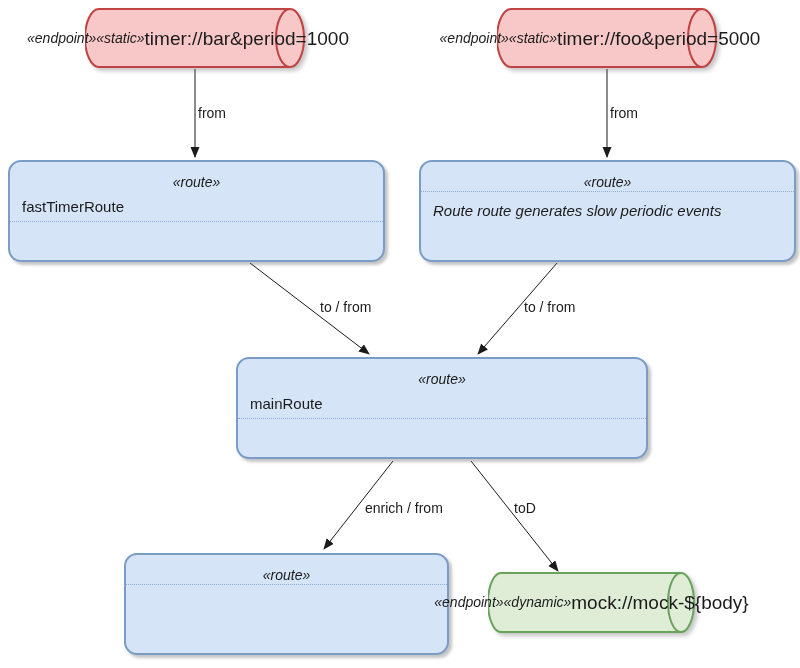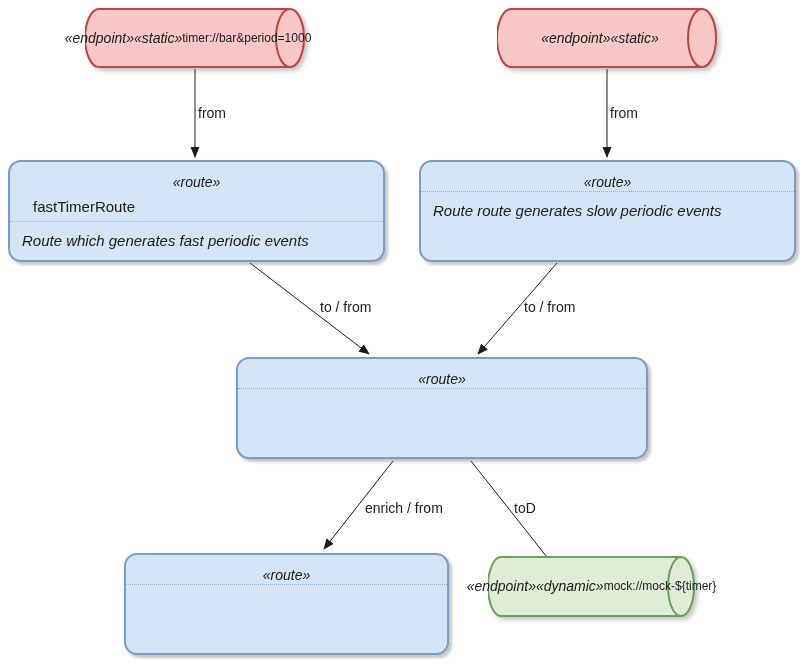--- a/index.html
+++ b/index.html
@@ -14,46 +14,46 @@
   .node{position:absolute;box-sizing:border-box;}
 
   
   .route{
     background:var(--route-fill);
     border:2px solid var(--route-stroke);
     border-radius:13px;
     box-shadow:3px 3px 3px rgba(110,110,110,.40);
   }
   .route .stereo{text-align:center;font-style:italic;font-size:14px;padding-top:11px;line-height:18px;}
-  .route .name{font-size:15px;padding:7px 23px 5px;line-height:18px;}
+  .route .name{font-size:15px;padding:7px 12px 5px;line-height:18px;}
   .route .sep{border:none;border-top:1px dotted #8fb0d4;margin:0;}
   .route .desc{font-style:italic;font-size:15px;padding:10px 12px 0;line-height:18px;}
 
   
   .cyl svg.shape{position:absolute;left:0;top:0;filter:drop-shadow(3px 3px 2px rgba(110,110,110,.40));}
   .cyl .cyl-text{
     position:absolute;left:0;top:0;right:14px;bottom:0;
     display:flex;justify-content:center;align-items:center;
     line-height:19px;
   }
   .cyl .stereo{font-style:italic;font-size:14px;}
-  .cyl .lbl{font-size:12px;}
+  .cyl .lbl{font-size:19px;}
   .cyl-static path.body{fill:var(--endpoint-static-fill);stroke:var(--endpoint-static-stroke);stroke-width:2;}
   .cyl-static path.cap{fill:none;stroke:var(--endpoint-static-stroke);stroke-width:2;}
   .cyl-dynamic path.body{fill:var(--endpoint-dynamic-fill);stroke:var(--endpoint-dynamic-stroke);stroke-width:2;}
   .cyl-dynamic path.cap{fill:none;stroke:var(--endpoint-dynamic-stroke);stroke-width:2;}
 
   
   #node-endpoint-bar{left:85px;top:8px;width:220px;height:60px;}
   #node-endpoint-foo{left:497px;top:8px;width:220px;height:60px;}
   #node-fast-timer-route{left:8px;top:160px;width:377px;height:102px;}
   #node-slow-timer-route{left:419px;top:160px;width:377px;height:102px;}
   #node-main-route{left:236px;top:357px;width:412px;height:102px;}
   #node-transform-route{left:124px;top:553px;width:325px;height:102px;}
-  #node-endpoint-mock{left:488px;top:556px;width:221px;height:61px;}
+  #node-endpoint-mock{left:488px;top:572px;width:221px;height:61px;}
 </style>
 </head>
 <body>
 
 <div id="canvas">
 
   <svg class="edges" viewBox="0 0 800 668">
     <defs>
       <marker id="arrow" markerWidth="11" markerHeight="10" refX="10" refY="4.5" orient="auto" markerUnits="userSpaceOnUse">
         <path d="M0,0 L11,4.5 L0,9 Z" fill="#1b1b1b"></path>
@@ -102,50 +102,51 @@
     </div>
   </div>
 
   <div id="node-endpoint-foo" class="node cyl cyl-static">
     <svg class="shape" width="220" height="60" viewBox="0 0 220 60">
       <path class="body" d="M 14 1 L 205 1 A 14 29 0 0 1 205 59 L 14 59 A 14 29 0 0 1 14 1 Z"></path>
       <path class="cap" d="M 205 1 A 14 29 0 0 0 205 59"></path>
     </svg>
     <div class="cyl-text">
       <div class="stereo">«endpoint»«static»</div>
+      <div class="lbl">timer://foo&amp;period=5000</div>
     </div>
   </div>
 
   <div id="node-fast-timer-route" class="node route">
     <div class="stereo">«route»</div>
     <div class="name">fastTimerRoute</div>
     <hr class="sep">
-    <div class="desc">Route which generates fast periodic events</div>
   </div>
 
   <div id="node-slow-timer-route" class="node route">
     <div class="stereo">«route»</div>
     <hr class="sep">
     <div class="desc">Route route generates slow periodic events</div>
   </div>
 
   <div id="node-main-route" class="node route">
     <div class="stereo">«route»</div>
+    <div class="name">mainRoute</div>
     <hr class="sep">
   </div>
 
   <div id="node-transform-route" class="node route">
     <div class="stereo">«route»</div>
     <hr class="sep">
   </div>
 
   <div id="node-endpoint-mock" class="node cyl cyl-dynamic">
     <svg class="shape" width="207" height="61" viewBox="0 0 207 61">
       <path class="body" d="M 13 1 L 193 1 A 13 29.5 0 0 1 193 60 L 13 60 A 13 29.5 0 0 1 13 1 Z"></path>
       <path class="cap" d="M 193 1 A 13 29.5 0 0 0 193 60"></path>
     </svg>
     <div class="cyl-text">
       <div class="stereo">«endpoint»«dynamic»</div>
-      <div class="lbl">mock://mock-${timer}</div>
+      <div class="lbl">mock://mock-${body}</div>
     </div>
   </div>
 
 </div>
 
 </body></html>

